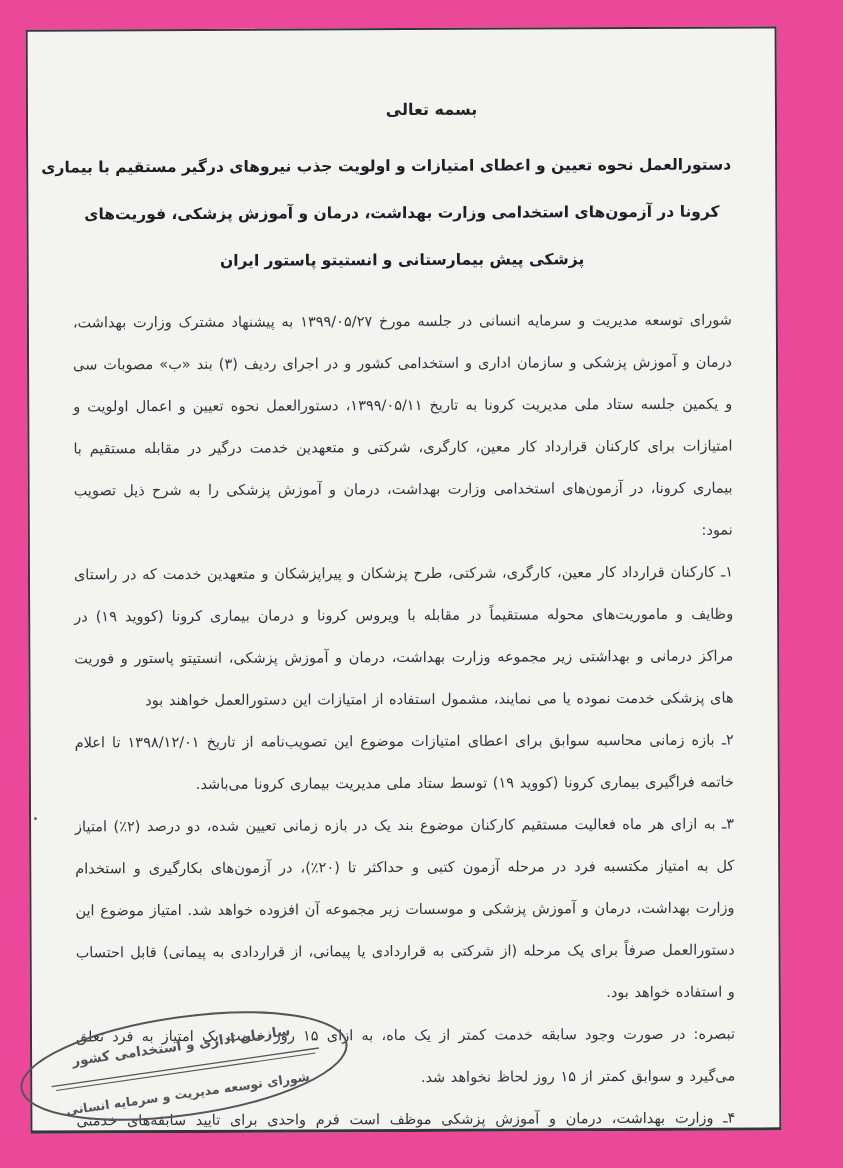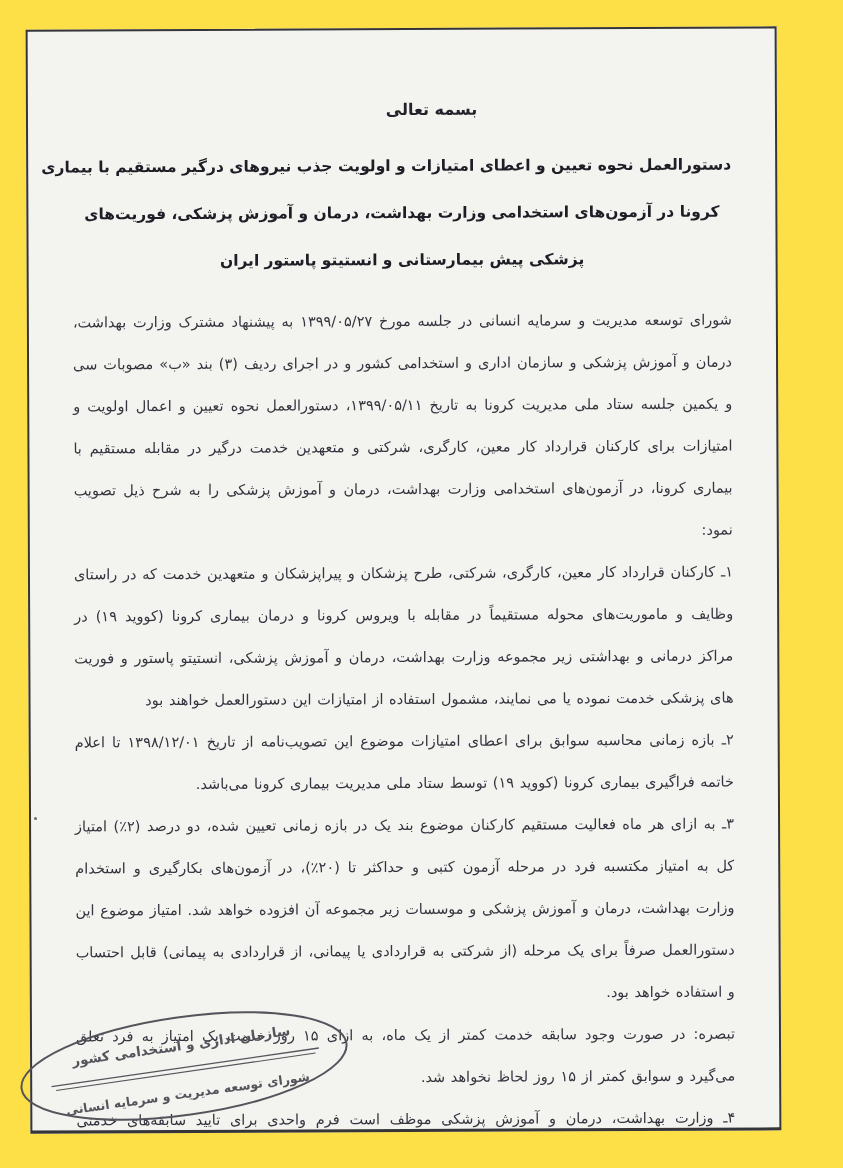--- a/index.html
+++ b/index.html
@@ -5,21 +5,21 @@
   html,body{margin:0;padding:0;}
   body{
     width:843px;height:1168px;
     background:#f7f7f4;
     font-family:"DejaVu Sans", sans-serif;
     overflow:hidden;
   }
   .page{
     position:relative;
     width:843px;height:1168px;
-    background:#fde047;
+    background:#ec4899;
     overflow:hidden;
   }
   .frame{
     position:absolute;
     left:28px;top:28px;
     width:751px;height:1104px;
     background:#f3f3ef;
     border:2px solid #35353a;
     border-bottom-width:3px;
     transform:rotate(-0.25deg);

